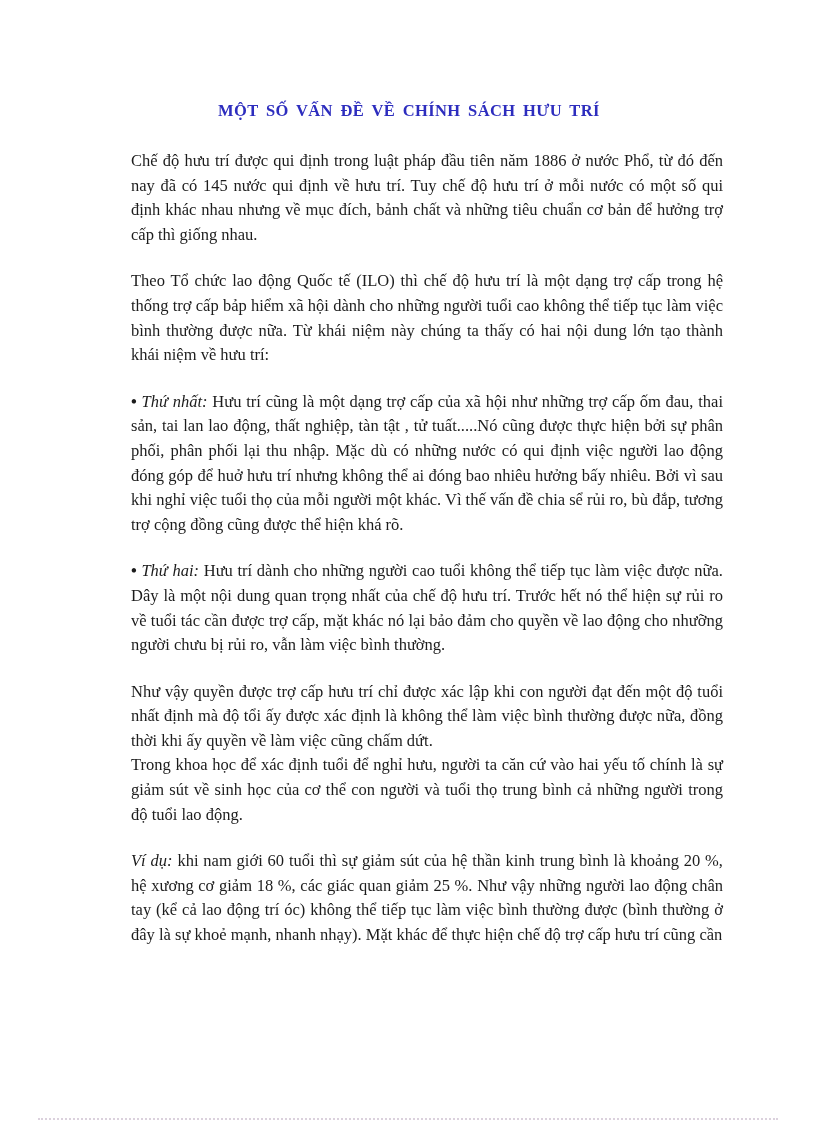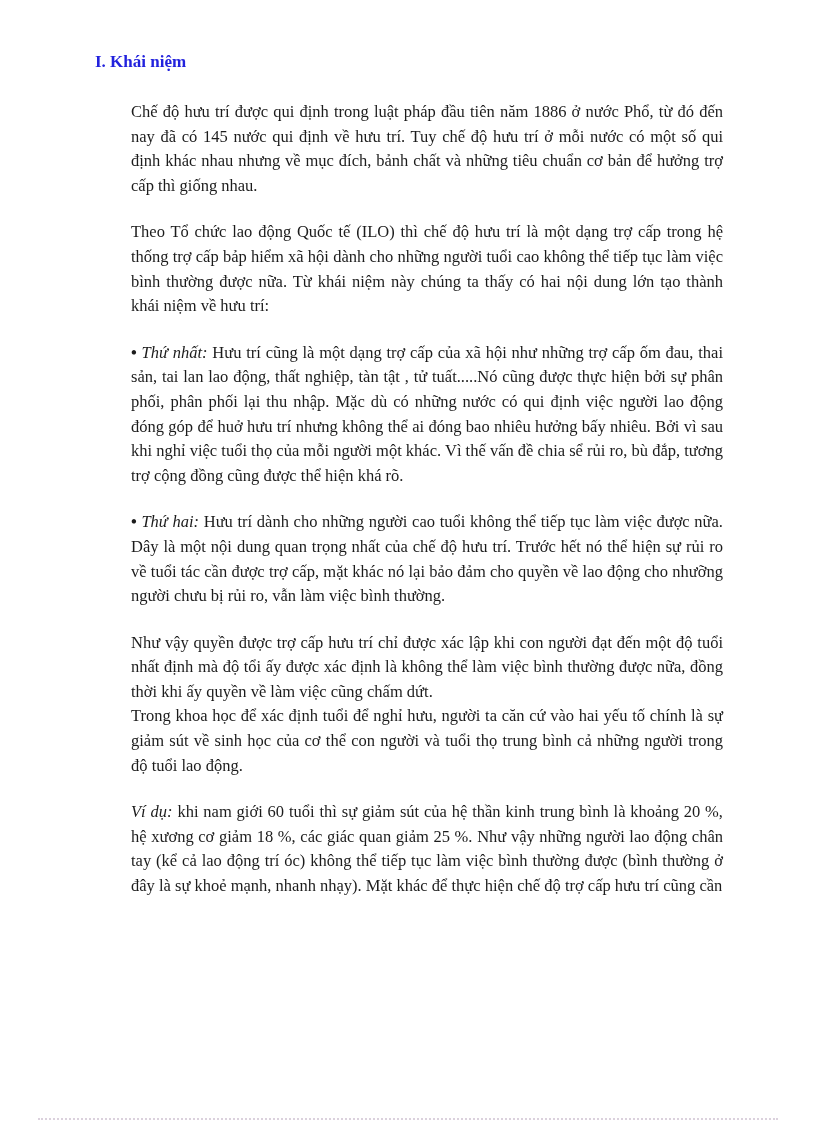--- a/index.html
+++ b/index.html
@@ -62,21 +62,21 @@
     height: 0;
     border-top: 2px dotted #c9bacb;
     opacity: 0.65;
   }
 </style>
 </head>
 <body>
 
 <div class="doc-page">
   <div class="doc-content">
-    <h2 class="section-heading" style="color: rgb(34, 34, 221);">I. Khái niệm</h2>
+    <h1 class="doc-title" style="color: rgb(45, 45, 190);">MỘT SỐ VẤN ĐỀ VỀ CHÍNH SÁCH HƯU TRÍ</h1>
     <div class="doc-body" style="color: rgb(28, 28, 28); margin-left: 36px;">
   <p><span class="paragraph-text">Chế độ hưu trí được qui định trong luật pháp đầu tiên năm 1886 ở nước Phổ, từ đó đến nay đã có 145 nước qui định về hưu trí. Tuy chế độ hưu trí ở mỗi nước có một số qui định khác nhau nhưng về mục đích, bảnh chất và những tiêu chuẩn cơ bản để hưởng trợ cấp thì giống nhau.</span></p>
 
   <p><span class="paragraph-text">Theo Tổ chức lao động Quốc tế (ILO) thì chế độ hưu trí là một dạng trợ cấp trong hệ thống trợ cấp bảp hiểm xã hội dành cho những người tuổi cao không thể tiếp tục làm việc bình thường được nữa. Từ khái niệm này chúng ta thấy có hai nội dung lớn tạo thành khái niệm về hưu trí:</span></p>
 
   <p><span class="bullet-marker">•&nbsp;</span><span class="paragraph-lead">Thứ nhất:&nbsp;</span><span class="paragraph-text">Hưu trí cũng là một dạng trợ cấp của xã hội như những trợ cấp ốm đau, thai sản, tai lan lao động, thất nghiệp, tàn tật , tử tuất.....Nó cũng được thực hiện bởi sự phân phối, phân phối lại thu nhập. Mặc dù có những nước có qui định việc người lao động đóng góp để huở hưu trí nhưng không thể ai đóng bao nhiêu hưởng bấy nhiêu. Bởi vì sau khi nghỉ việc tuổi thọ của mỗi người một khác. Vì thế vấn đề chia sể rủi ro, bù đắp, tương trợ cộng đồng cũng được thể hiện khá rõ.</span></p>
 
   <p><span class="bullet-marker">•&nbsp;</span><span class="paragraph-lead">Thứ hai:&nbsp;</span><span class="paragraph-text">Hưu trí dành cho những người cao tuổi không thể tiếp tục làm việc được nữa. Dây là một nội dung quan trọng nhất của chế độ hưu trí. Trước hết nó thể hiện sự rủi ro về tuổi tác cần được trợ cấp, mặt khác nó lại bảo đảm cho quyền về lao động cho nhưỡng người chưu bị rủi ro, vẫn làm việc bình thường.</span></p>
 
   <p><span class="paragraph-text">Như vậy quyền được trợ cấp hưu trí chỉ được xác lập khi con người đạt đến một độ tuổi nhất định mà độ tổi ấy được xác định là không thể làm việc bình thường được nữa, đồng thời khi ấy quyền về làm việc cũng chấm dứt.

